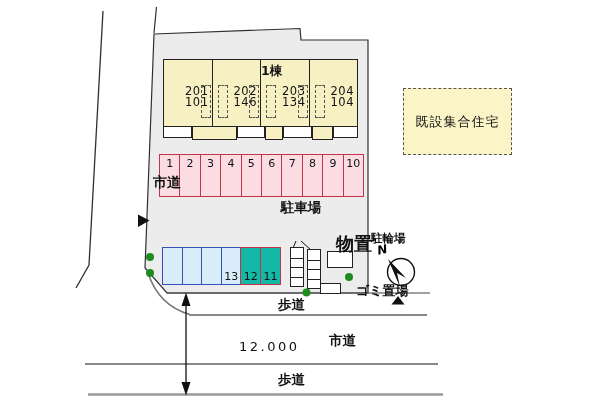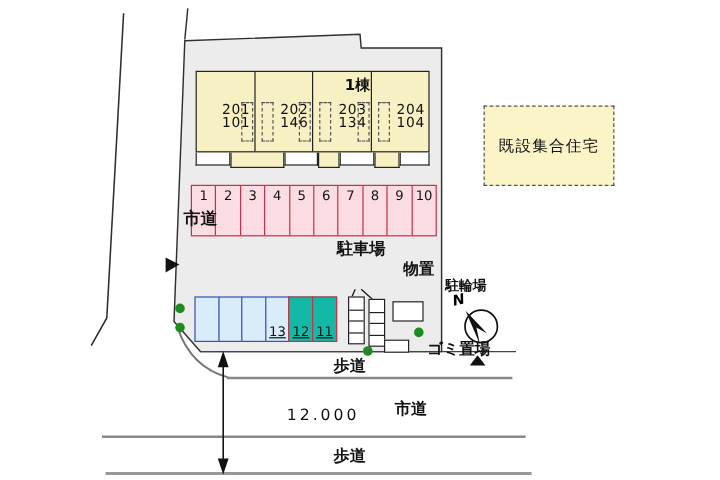--- a/index.html
+++ b/index.html
@@ -7,56 +7,56 @@
          font-family:"DejaVu Sans","Liberation Sans",sans-serif;color:#111;}
   #lines{position:absolute;left:0;top:0;z-index:0;}
   .abs{position:absolute;box-sizing:border-box;}
   
   #building{left:163px;top:59px;width:195px;height:68px;background:#f7f0c2;
             border:1.5px solid #222;display:flex;z-index:2;}
   .unit{flex:1;position:relative;}
   .unit + .unit{border-left:1.5px solid #222;}
   .unit-label{position:absolute;left:0;right:0;top:26px;text-align:center;
               font-size:11.5px;line-height:11px;letter-spacing:0.5px;padding-left:18px;}
-  .bldg-name{position:absolute;left:0;right:0;top:3px;text-align:right;
+  .bldg-name{position:absolute;left:0;right:0;top:3px;text-align:left;
              font-size:12.5px;font-weight:bold;}
   .stair{position:absolute;width:8px;height:31px;top:25px;border:1px dashed #555;}
   
   .porch-w{background:#fff;border:1.2px solid #222;border-top:none;height:11px;top:127px;z-index:1;}
   .porch-y{background:#f7f0c2;border:1.2px solid #222;border-top:none;height:13px;top:127px;z-index:1;}
   
   #row-top{left:159px;top:154px;width:205px;height:43px;border:1.2px solid #c3334a;
            display:flex;z-index:2;background:#fbdce2;}
   #row-top .stall{flex:1;border-right:1px solid #c3334a;text-align:center;
                   font-size:11px;padding-top:2px;}
   #row-top .stall:last-child{border-right:none;}
   #row-bottom{left:162px;top:247px;width:125px;height:38px;display:flex;z-index:2;}
   #row-bottom .stall{width:20.8px;height:38px;text-align:center;font-size:11px;
                      display:flex;align-items:flex-end;justify-content:center;
                      padding-bottom:1px;box-sizing:border-box;}
-  #row-bottom .stall + .stall{margin-left:-1.2px;text-decoration:underline;}
+  #row-bottom .stall + .stall{margin-left:-1.2px;}
   .stall.blue{background:#d9ecf9;border:1.2px solid #3550b4;}
   .stall.pink{background:#14b8a6;border:1.2px solid #c3334a;}
   
   .storage{background:#fff;border:1px solid #222;display:grid;z-index:2;}
   .storage div{border-top:1px solid #222;}
   .storage div:first-child{border-top:none;}
   #storage-1{left:290px;top:247px;width:14px;height:40px;grid-template-rows:repeat(4,1fr);}
   #storage-2{left:307px;top:249px;width:14px;height:40px;grid-template-rows:repeat(4,1fr);}
   #bicycle-box{left:327px;top:251px;width:26px;height:17px;background:#fff;border:1px solid #222;z-index:2;}
   #garbage-box{left:320px;top:283px;width:21px;height:11px;background:#fff;border:1px solid #222;z-index:2;}
   
   #neighbor{left:403px;top:88px;width:109px;height:67px;background:#fbf4c6;
             border:1.5px dashed #555;display:flex;align-items:center;justify-content:center;
             font-size:13px;letter-spacing:1px;z-index:2;}
   
   .lbl{position:absolute;font-weight:bold;white-space:nowrap;z-index:3;margin-left:48px;}
   #lbl-road-left{left:105px;top:174px;font-size:14px;}
   #lbl-parking{left:226px;top:199px;width:54px;text-align:center;font-size:13.5px;}
-  #lbl-storage{left:288px;top:215px;font-size:13px;}
+  #lbl-storage{left:288px;top:232px;font-size:18px;}
   #lbl-bicycle{left:323px;top:231px;font-size:11.5px;}
   #lbl-garbage{left:308px;top:282px;font-size:13px;}
   #lbl-sidewalk-top{left:230px;top:296px;font-size:13.5px;}
   #lbl-road-bottom{left:281px;top:332px;font-size:13.5px;}
   #lbl-sidewalk-bottom{left:230px;top:371px;font-size:13.5px;}
   #lbl-dim{left:191px;top:339px;font-size:13px;font-weight:normal;letter-spacing:2.5px;}
 </style>
 </head>
 <body>
 

